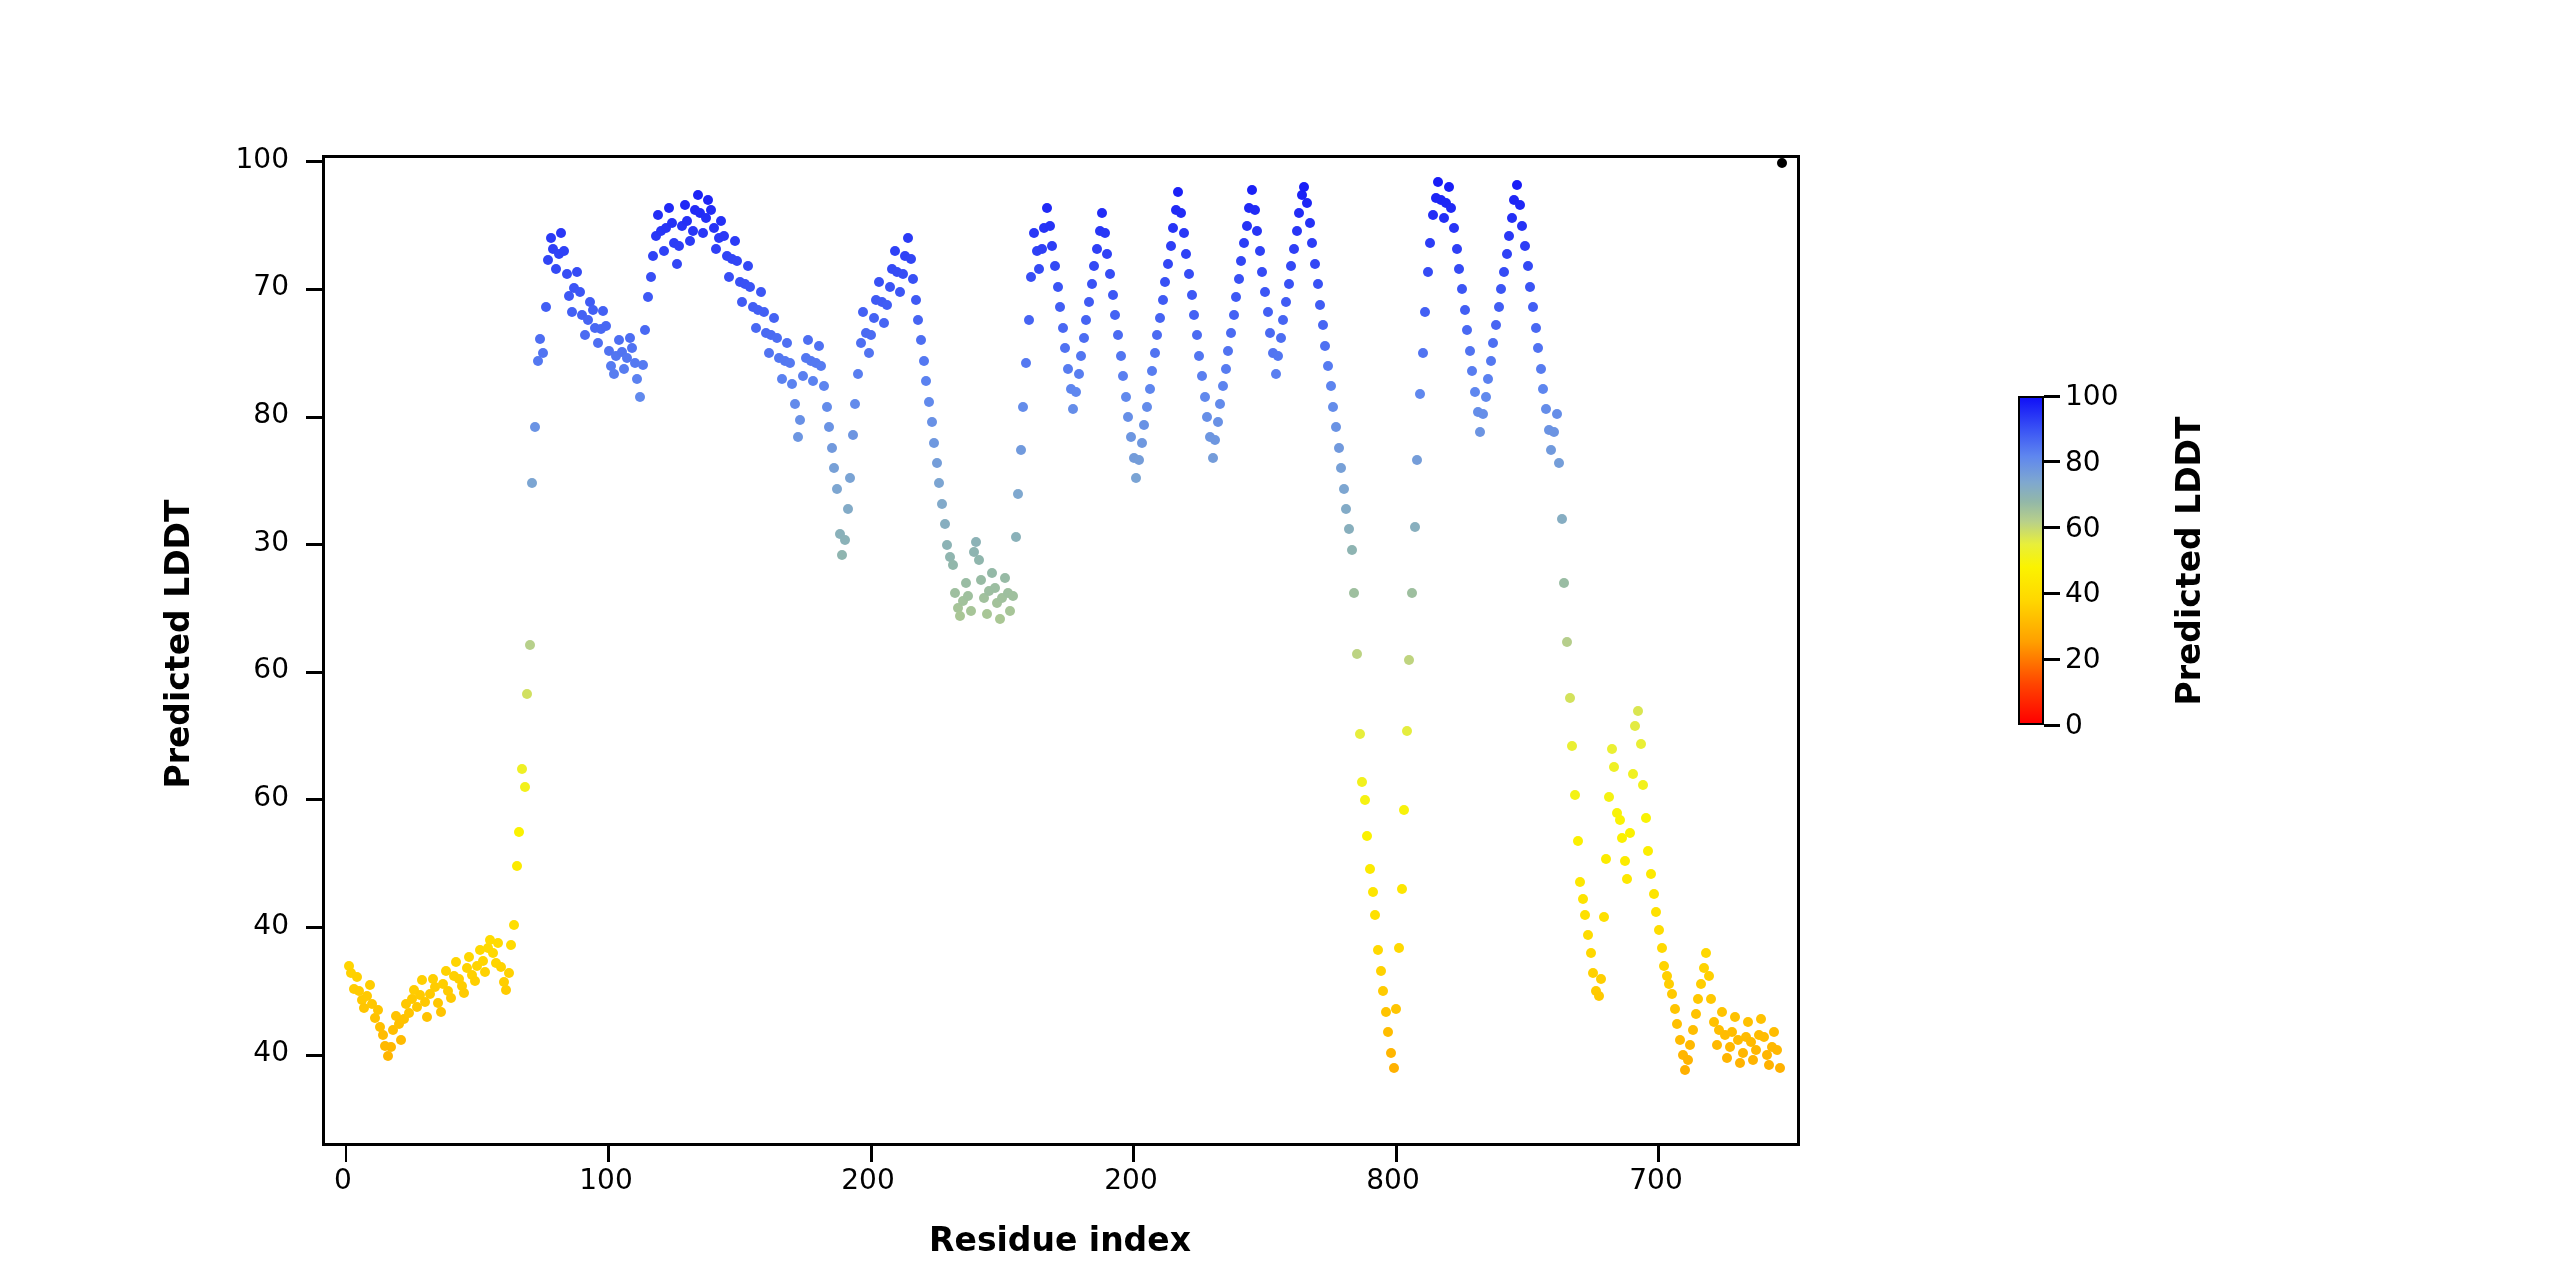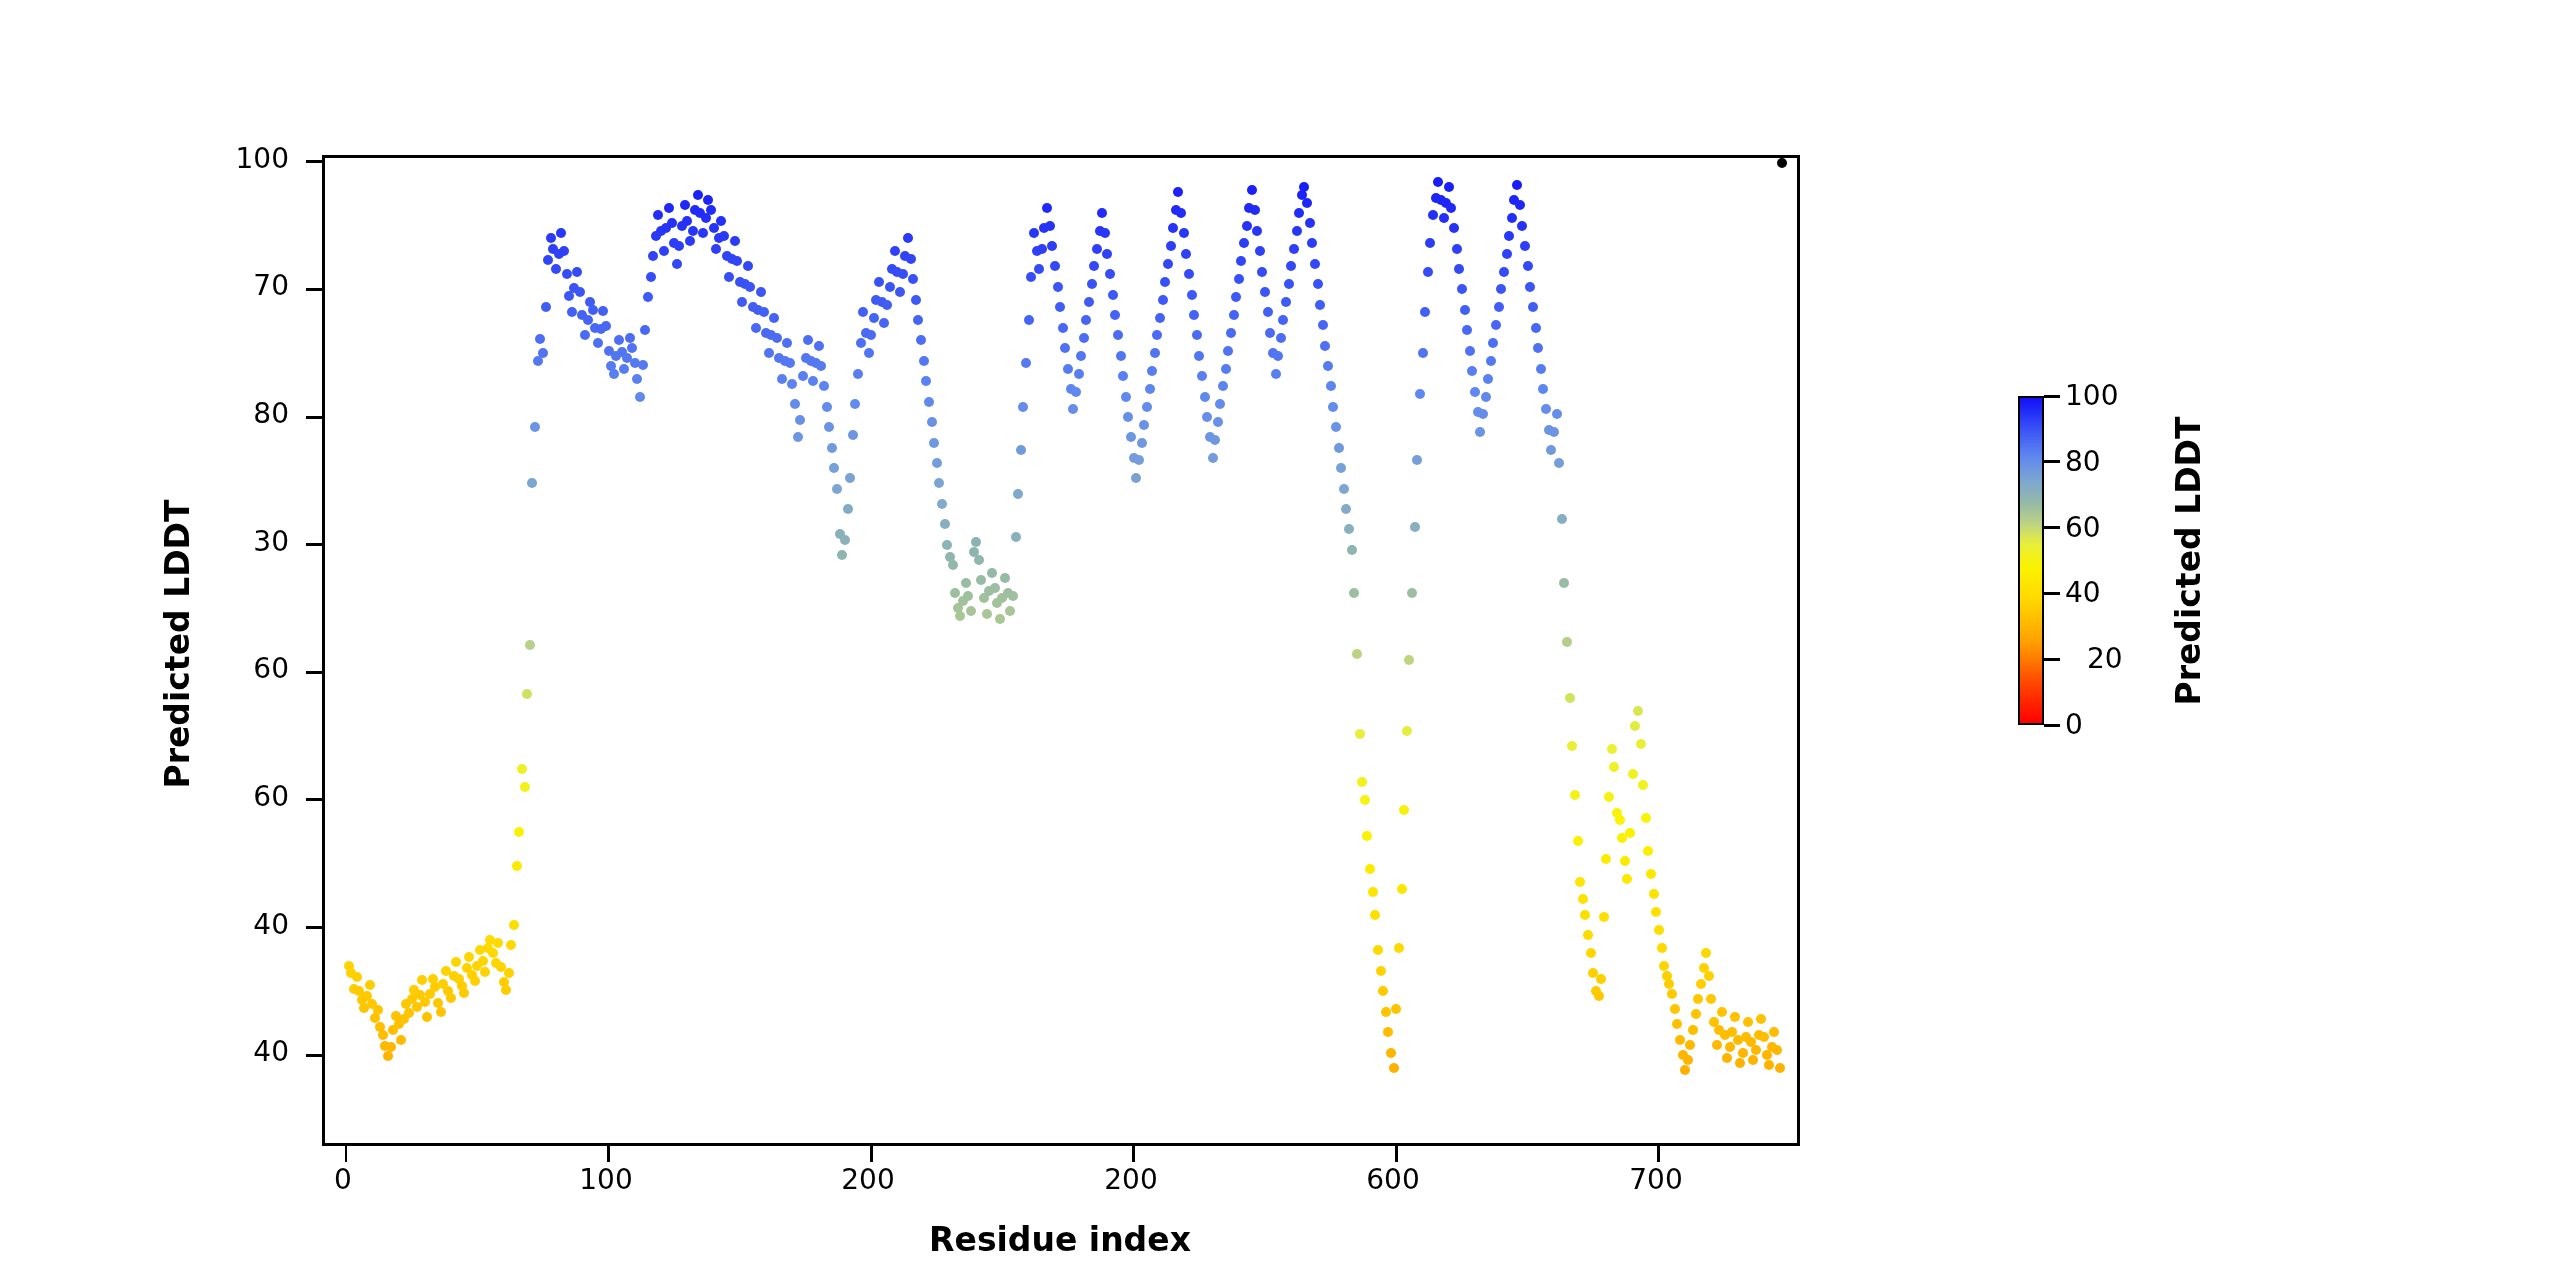--- a/index.html
+++ b/index.html
@@ -647,33 +647,33 @@
       <div class="xtick" style="left: 807px;"></div>
       <div class="xtick" style="left: 1070px;"></div>
       <div class="xtick" style="left: 1332px;"></div>
     </div>
 
   <div id="xtick-labels">
       <div class="lab" style="left: 21px;">0</div>
       <div class="lab" style="left: 284px;">100</div>
       <div class="lab" style="left: 546px;">200</div>
       <div class="lab" style="left: 809px;">200</div>
-      <div class="lab" style="left: 1071px;">600</div>
+      <div class="lab" style="left: 1071px;">800</div>
       <div class="lab" style="left: 1334px;">700</div>
     </div>
 
   <div id="xlabel">Residue index</div>
 
   <div id="colorbar-group">
     <div id="colorbar-bar" style="background: linear-gradient(rgb(17, 17, 247) 0%, rgb(59, 85, 245) 10%, rgb(95, 135, 239) 18%, rgb(127, 168, 207) 26%, rgb(147, 184, 168) 32%, rgb(184, 208, 138) 38%, rgb(232, 239, 58) 45%, rgb(251, 243, 0) 52%, rgb(255, 216, 0) 62%, rgb(255, 160, 0) 75%, rgb(255, 69, 0) 88%, rgb(255, 0, 0) 100%);"></div>
     <div id="cblabel">Predicted LDDT</div>
   <div class="cbtick" style="top: 328px;"></div>
       <div class="cblab" style="top: 329px;">0</div>
       <div class="cbtick" style="top: 262px;"></div>
-      <div class="cblab" style="top: 263px; margin-left: 22px;">20</div>
+      <div class="cblab" style="top: 263px;">20</div>
       <div class="cbtick" style="top: 196px;"></div>
       <div class="cblab" style="top: 197px;">40</div>
       <div class="cbtick" style="top: 130px;"></div>
       <div class="cblab" style="top: 132px;">60</div>
       <div class="cbtick" style="top: 64px;"></div>
       <div class="cblab" style="top: 66px;">80</div>
       <div class="cbtick" style="top: -1.4px;"></div>
       <div class="cblab" style="top: 0px;">100</div>
     </div>
 

